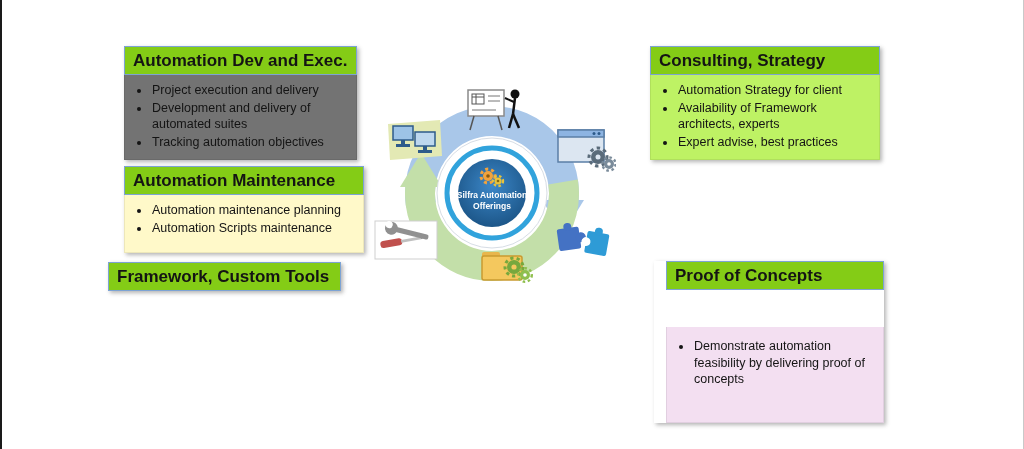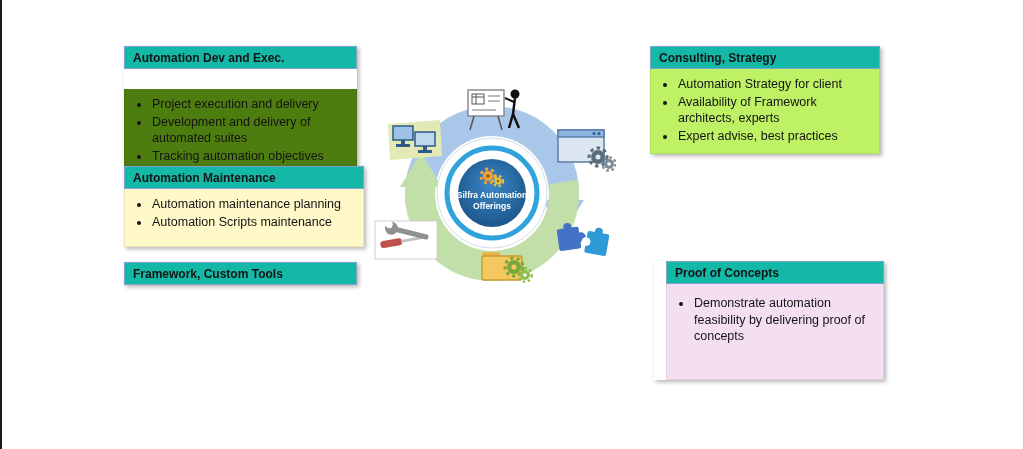--- a/index.html
+++ b/index.html
@@ -13,24 +13,24 @@
   }
   .edge-left  { position:absolute; left:0; top:0; width:2px; height:449px; background:#1a1a1a; }
   .edge-right { position:absolute; right:0; top:0; width:1px; height:449px; background:#c9c9c9; }
 
   .box {
     position: absolute;
     box-shadow: 2px 2px 4px rgba(90,90,90,0.45);
     background: #fff;
   }
   .box-header {
-    background: #14b8a6;
+    background: #84cc16;
     color: #141414;
     font-weight: bold;
-    font-size: 12px;
+    font-size: 17px;
     padding: 4px 8px 3px 8px;
     border: 1px solid #7da3d4;
   }
   .box-body {
     font-size: 12.5px;
     color: #141414;
     list-style: disc outside;
     padding: 6px 8px 8px 26px;
     line-height: 1.32;
     border: 1px solid rgba(0,0,0,0.07);
@@ -44,52 +44,52 @@
 </style>
 </head>
 <body>
 
 <div id="stage">
   <div class="edge-left"></div>
   <div class="edge-right"></div>
 
   <div class="box" style="left:124px; top:46px; width:233px;">
     <div class="box-header">Automation Dev and Exec.</div>
-    <ul class="box-body" style="min-height: 78px; background-color: #4d7c0f; margin-top: 20px;">
+    <ul class="box-body" style="min-height: 78px; background-color: #737373;">
       <li>Project execution and delivery</li>
       <li>Development and delivery of automated suites</li>
       <li>Tracking automation objectives</li>
     </ul>
   </div>
 
   <div class="box" style="left:124px; top:166px; width:240px;">
     <div class="box-header">Automation Maintenance</div>
     <ul class="box-body" style="min-height: 58px; background-color: rgb(255, 249, 201);">
       <li>Automation maintenance planning</li>
       <li>Automation Scripts maintenance</li>
     </ul>
   </div>
 
-  <div class="box" style="left:124px; top:262px; width:233px;">
+  <div class="box" style="left:108px; top:262px; width:233px;">
     <div class="box-header">Framework, Custom Tools</div>
   </div>
 
   <div class="box" style="left:650px; top:46px; width:230px;">
     <div class="box-header">Consulting, Strategy</div>
     <ul class="box-body" style="min-height: 78px; background-color: #bef264;">
       <li>Automation Strategy for client</li>
       <li>Availability of Framework architects, experts</li>
       <li>Expert advise, best practices</li>
     </ul>
   </div>
 
 
   <div class="box" style="left:654px; top:261px; width:230px;padding-left:12px;">
     <div class="box-header">Proof of Concepts</div>
-    <ul class="box-body" style="min-height: 96px; padding-top: 10px; background-color: rgb(243, 223, 241);">
+    <ul class="box-body" style="min-height: 96px; padding-top: 10px; background-color: rgb(243, 223, 241); margin-top: 37px;">
       <li>Demonstrate automation feasibility by delivering proof of concepts</li>
     </ul>
   </div>
 
   <div class="diagram">
     <svg class="cycle-svg" width="224" height="218" viewBox="0 0 224 218">
       <defs>
         <radialGradient id="gradBlue" cx="50%" cy="40%" r="70%">
           <stop offset="0%" stop-color="#3C87C8"></stop>
           <stop offset="100%" stop-color="#174E7E"></stop>

